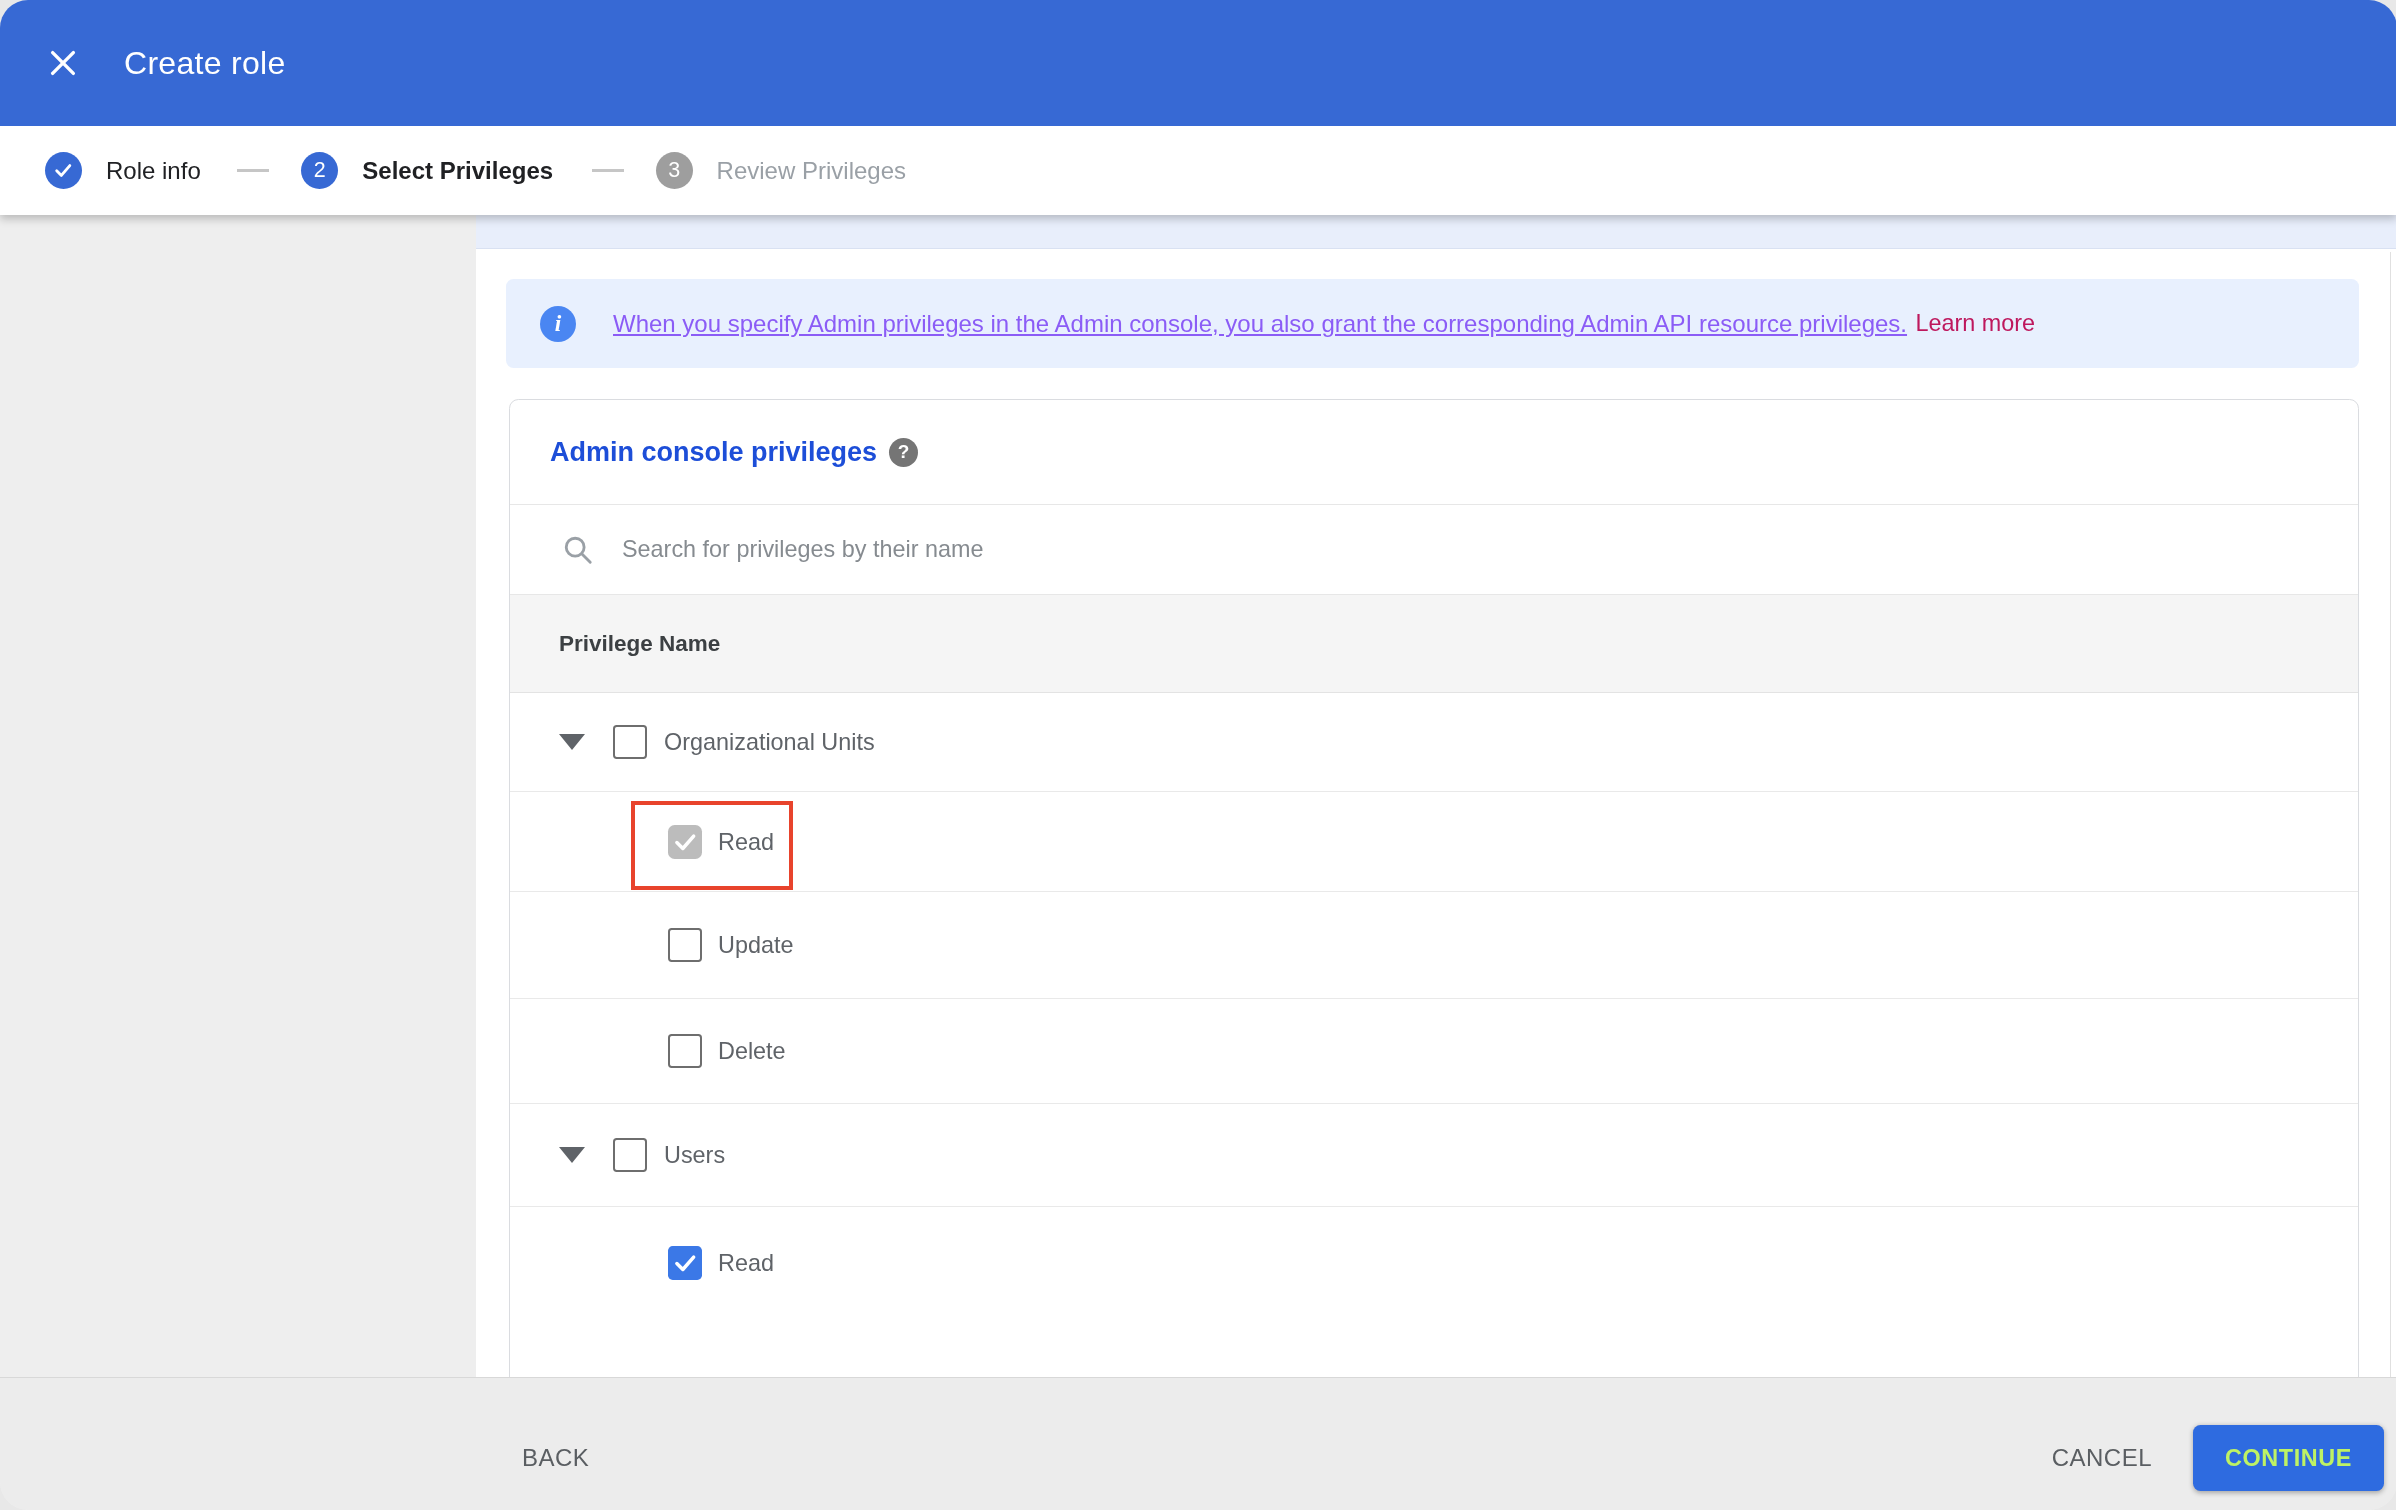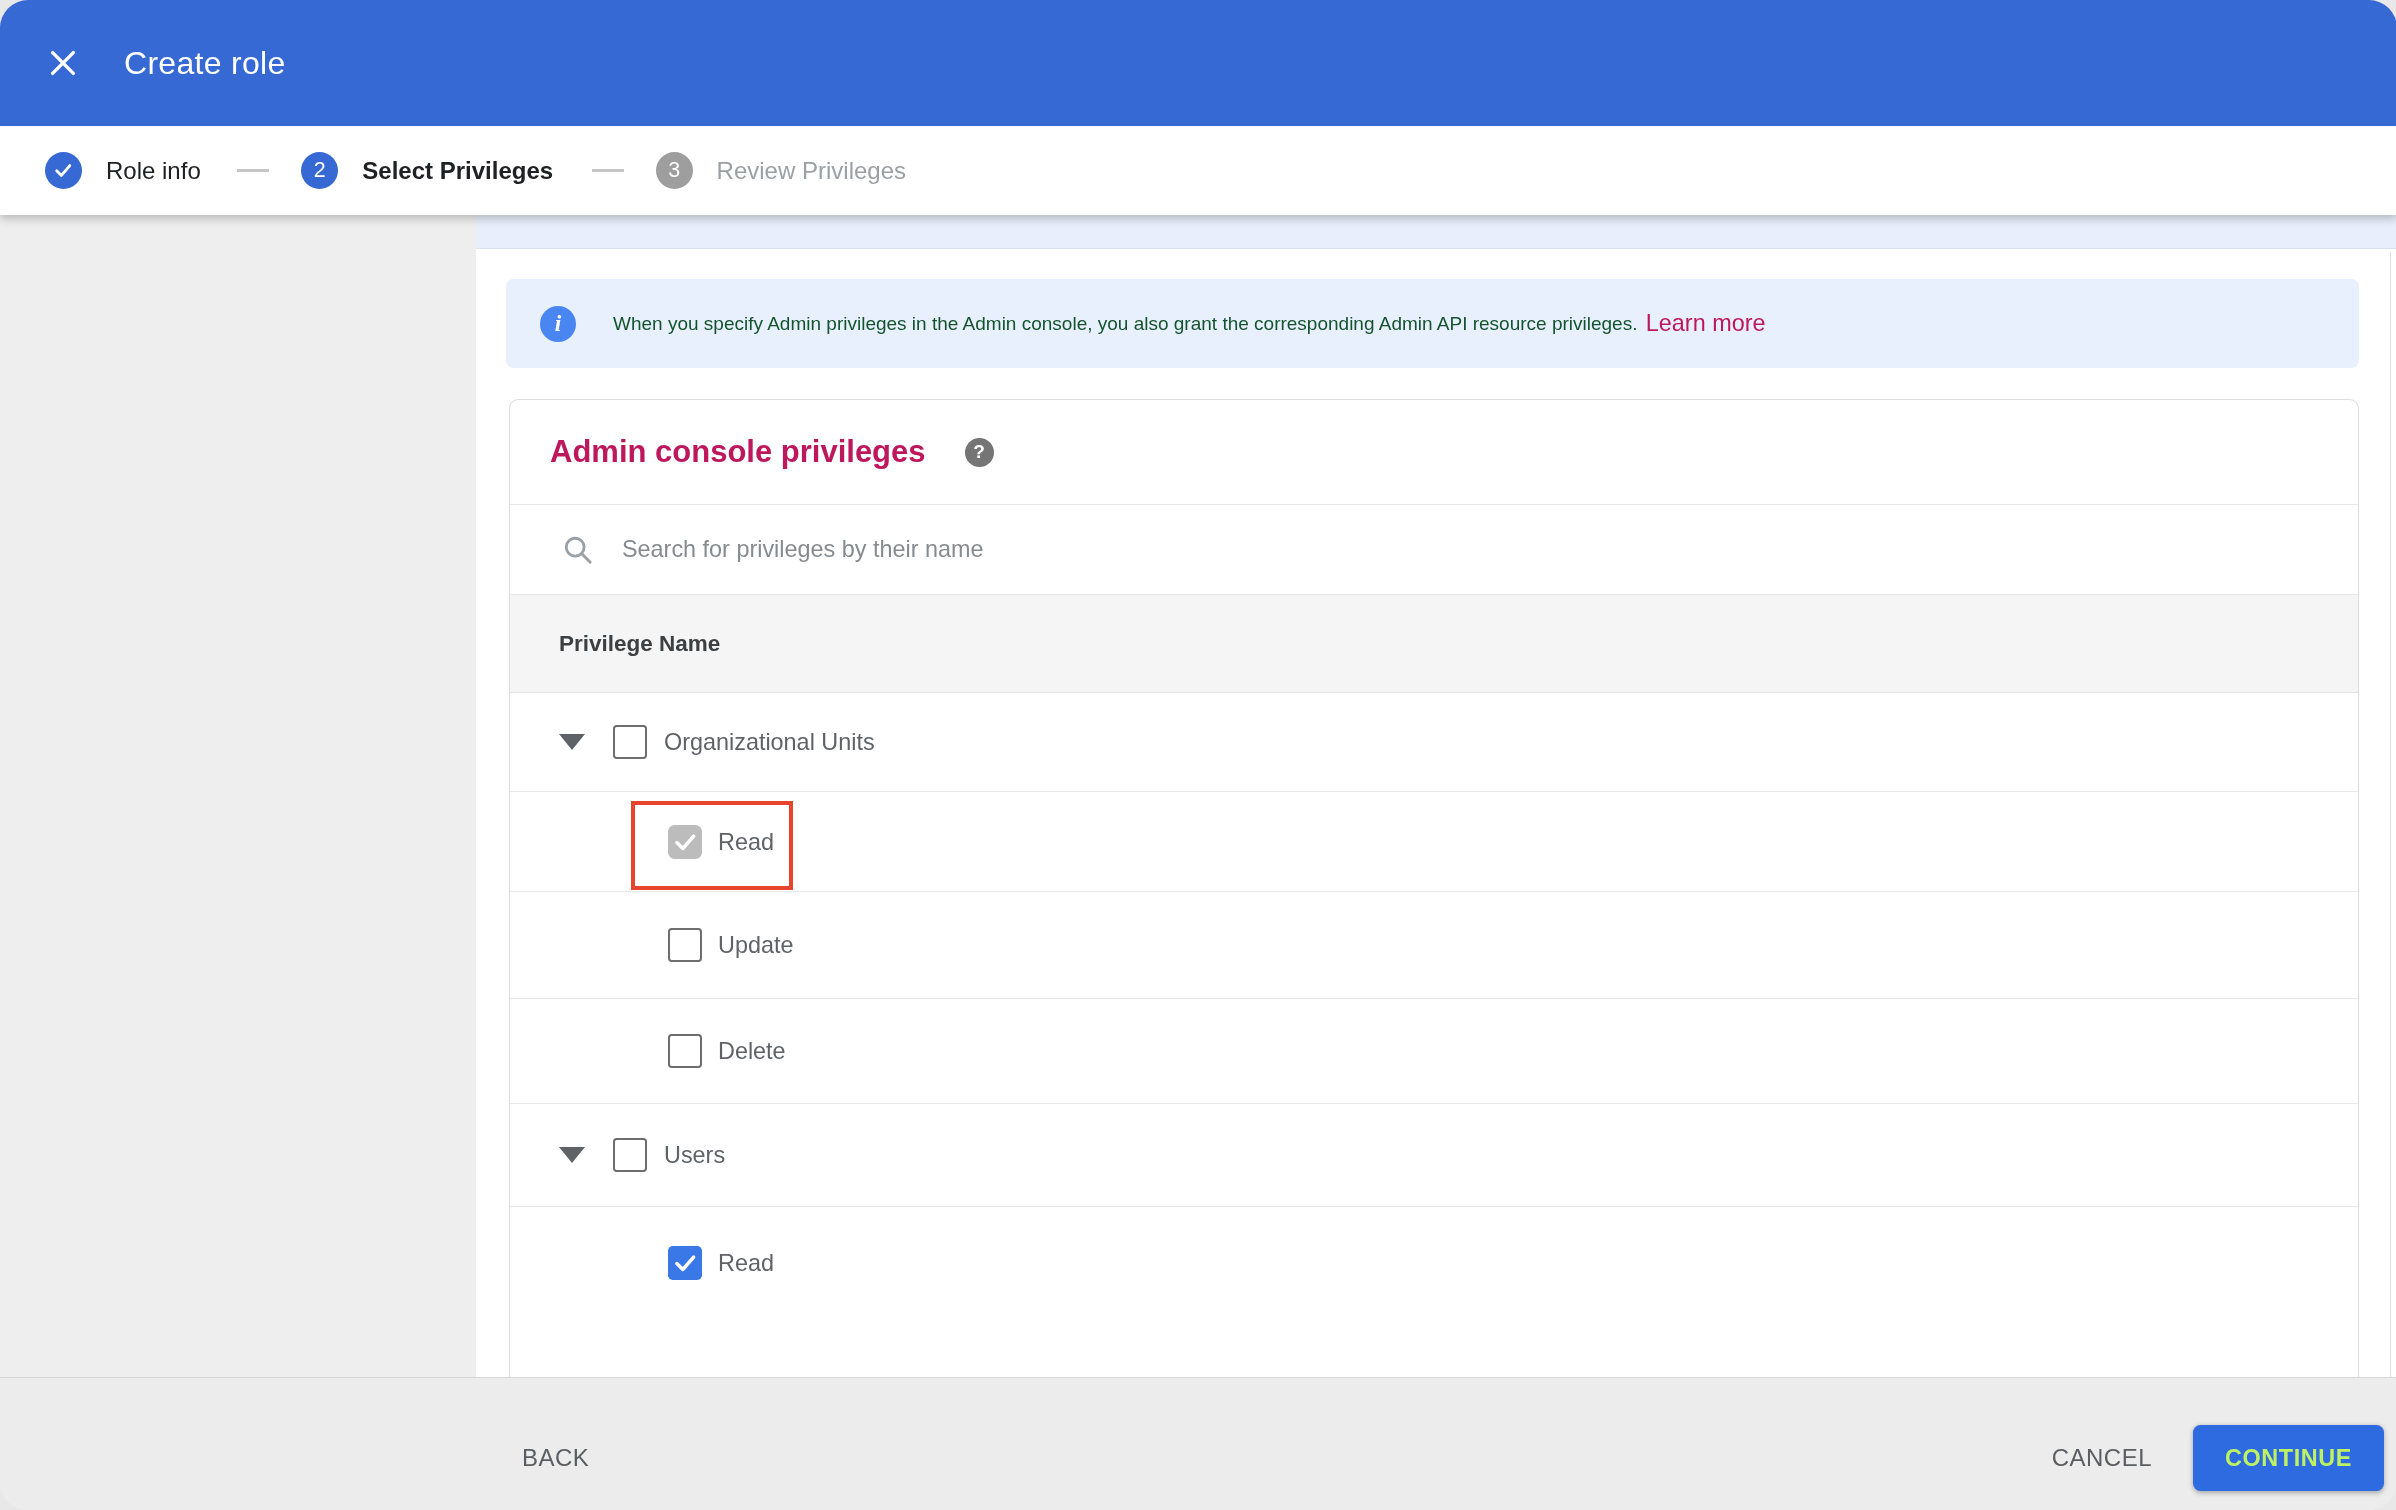--- a/index.html
+++ b/index.html
@@ -45,30 +45,30 @@
   
   .banner{
     position:absolute; left:30px; top:64px; width:1853px; height:89px;
     background:#e8f0fe; border-radius:7.5px; display:flex; align-items:center; padding-left:34px;
   }
   .info-icon{
     width:36px; height:36px; border-radius:50%; background:#4a86f2; color:#fff;
     display:flex; align-items:center; justify-content:center; margin-right:37px;
     font-family:"Liberation Serif", serif; font-style:italic; font-weight:700; font-size:23.4px;
   }
-  .banner-text{ font-size:19px; color:#14532d; }
+  .banner-text{ font-size:24px; color:#8b5cf6;text-decoration:underline; }
   .learn-more{ font-size:23.4px; color:#be185d; margin-left:8.4px; text-decoration:none; cursor:pointer; }
 
   
   .card{
     position:absolute; left:33px; top:184px; width:1850px; height:1312px;
     background:#fff; border:1.9px solid #dadce0; border-radius:9.4px; overflow:hidden;
   }
   .card-head{ height:105px; border-bottom:1.9px solid #e7e7e7; display:flex; align-items:center; padding-left:40px; }
-  .card-title{ font-size:31px; font-weight:700; color:#be185d; margin-right:39px; }
+  .card-title{ font-size:27px; font-weight:700; color:#1d4ed8; margin-right:12px; }
   .help-icon{
     width:29px; height:29px; border-radius:50%; background:#757575; color:#fff;
     display:flex; align-items:center; justify-content:center; font-size:19px; font-weight:700; cursor:pointer;
   }
   .search-row{ height:90px; border-bottom:1.9px solid #e7e7e7; display:flex; align-items:center; padding-left:52px; }
   .search-icon{ margin-right:28px; display:flex; }
   .search-input{
     border:none; outline:none; font-size:23.4px; color:#3c4043; width:1312px;
     font-family:"Liberation Sans",sans-serif; background:transparent;
   }

